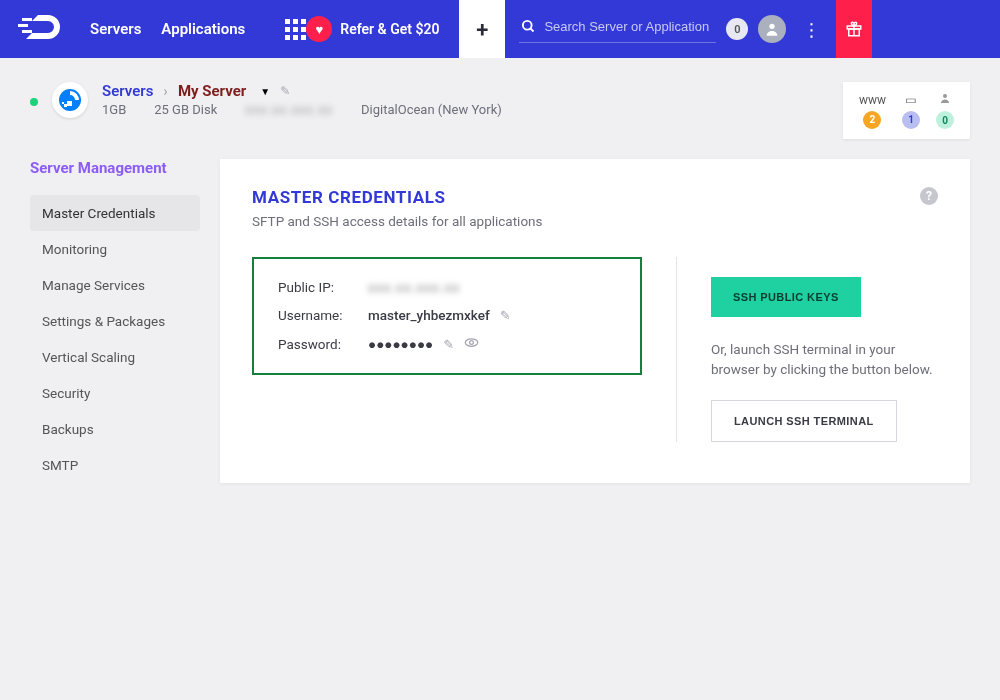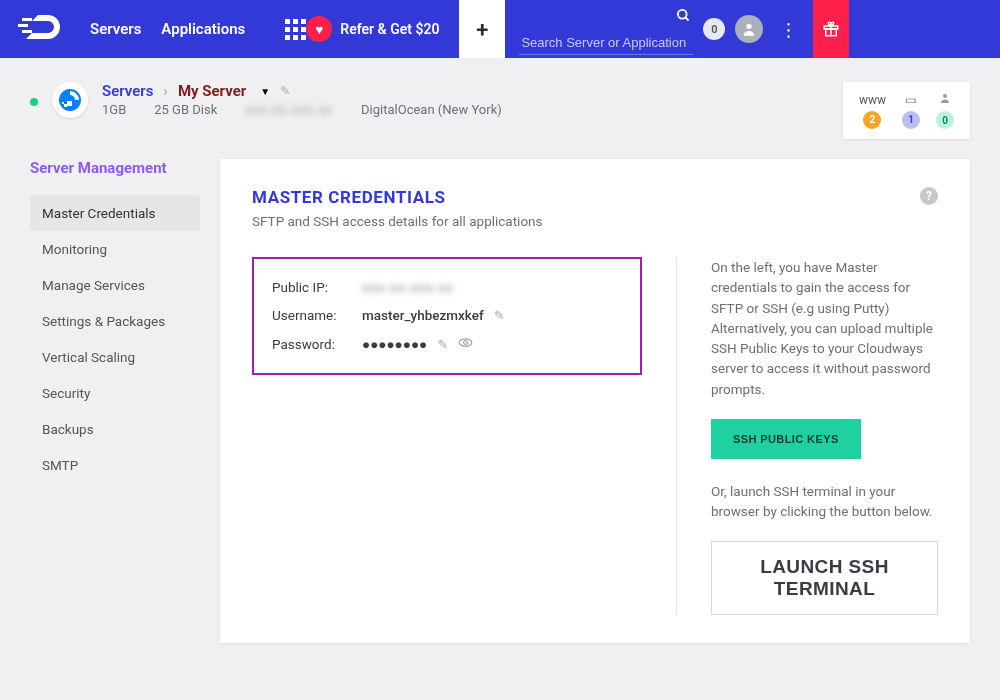--- a/index.html
+++ b/index.html
@@ -8,21 +8,21 @@
   .topbar { height: 58px; background: #3339d6; display: flex; align-items: center; color: #fff; }
   .logo { margin: 0 18px; }
   .topnav { display: flex; gap: 20px; font-weight: 600; font-size: 15px; }
   .topnav-item { cursor: pointer; }
   .grid-icon { margin-left: 40px; display: grid; grid-template-columns: repeat(3,5px); gap: 3px; cursor:pointer; }
   .grid-icon span { width:5px; height:5px; background:#fff; }
   .refer { margin-left: auto; display:flex; align-items:center; gap:8px; font-weight:600; font-size:14px; cursor:pointer; }
   .heart { width:26px; height:26px; border-radius:50%; background:#ff1f4b; display:flex; align-items:center; justify-content:center; font-size:13px;}
   .plusbox { width:46px; height:58px; background:#fff; color:#2b2b38; display:flex; align-items:center; justify-content:center; font-size:22px; font-weight:600; margin-left:20px; cursor:pointer;}
   .searchpanel { flex:1; background:#3339d6; height:58px; display:flex; align-items:center; padding:0 10px 0 14px; gap:10px;}
-  .search-wrap { display:flex; align-items:flex-end; gap:8px; border-bottom:1px solid rgba(255,255,255,.3); padding:4px 2px;flex-direction:column; }
+  .search-wrap { display:flex; align-items:flex-start; gap:8px; border-bottom:1px solid rgba(255,255,255,.3); padding:4px 2px; }
   .search-input { background:transparent; border:none; color:#fff; font-size:13px; width:170px; outline:none;}
   .search-input::placeholder { color:#c8c9f0; }
   .badge-circle { width:22px; height:22px; border-radius:50%; background:#e7e8f2; color:#555; display:flex; align-items:center; justify-content:center; font-size:11px; font-weight:600;}
   .avatar-top { width:28px; height:28px; border-radius:50%; background:#aab0bd; display:flex; align-items:center; justify-content:center;}
   .vdots { color:#fff; font-size:18px; cursor:pointer; padding:0 6px;}
   .giftbox { width:36px; height:58px; background:#ff1f4b; display:flex; align-items:center; justify-content:center; cursor:pointer;}
   
   .crumbrow { padding: 24px 30px 20px 30px; display:flex; align-items:flex-start; gap:14px;}
   .greendot { width:8px; height:8px; border-radius:50%; background:#1fd17a; margin-top:16px;}
   .provider-logo { width:36px; height:36px; border-radius:50%; background:#fff; display:flex; align-items:center; justify-content:center; box-shadow:0 1px 3px rgba(0,0,0,.12);}
@@ -46,32 +46,32 @@
   .sidenav .navitem.active { background:#e6e6e9; color:#333;}
   
   .panel { flex:1; background:#fff; box-shadow:0 1px 4px rgba(0,0,0,.06); padding:28px 32px;}
   .panel h1 { color:#3339d6; font-size:17px; font-weight:700; letter-spacing:.6px;}
   .panel .sub { color:#6e6e7a; font-size:13.5px; margin-top:6px;}
   .helpdot { width:18px;height:18px;border-radius:50%;background:#c6c6ce;color:#fff;font-size:12px;font-weight:700;display:flex;align-items:center;justify-content:center; cursor:pointer;}
   .panelhead { display:flex; justify-content:space-between; align-items:flex-start;}
   
   .cols { display:flex; margin-top:28px; gap:0;}
   .leftcol { width:390px; }
-  .redbox { border:2px solid #a21caf; padding:14px 18px;}
+  .redbox { border:2px solid #15803d; padding:14px 24px;}
   .credrow { display:flex; align-items:center; font-size:13.5px; color:#555; padding:6px 0;}
   .credlabel { width:90px; color:#3b3b46;}
   .credval { color:#3b3b46; font-weight:500;}
   .blurred { filter: blur(3px); letter-spacing:1px; color:#999;}
   .iconbtn { color:#a6a6b0; font-size:13px; margin-left:10px; cursor:pointer;}
   .divider { width:1px; background:#e4e4e8; margin:0 34px;}
   .rightcol { flex:1; }
   .rightcol p { color:#6e6e7a; font-size:13.5px; line-height:1.5;}
   .btn-teal { margin-top:20px; background:#1fd1a0; color:#083e30; font-weight:700; font-size:11px; letter-spacing:.4px; padding:14px 22px; border:none; cursor:pointer;}
   .rightcol .or { margin-top:22px;}
-  .btn-outline { margin-top:20px; background:#fff; border:1px solid #d6d6dc; color:#3b3b46; font-weight:700; font-size:19px; letter-spacing:.4px; padding:14px 22px; cursor:pointer;}
+  .btn-outline { margin-top:20px; background:#fff; border:1px solid #d6d6dc; color:#3b3b46; font-weight:700; font-size:11px; letter-spacing:.4px; padding:14px 22px; cursor:pointer;}
 </style>
 </head>
 <body>
 
 <div class="topbar">
   <div class="logo">
     <svg width="54" height="28" viewBox="0 0 54 28">
         <path d="M30 2a12 12 0 1 1 0 24H8l6-6h16a6 6 0 1 0 0-12H14l6-6H30z" fill="#fff"></path>
         <rect x="0" y="11" width="10" height="3" fill="#fff"></rect>
         <rect x="4" y="5" width="10" height="3" fill="#fff"></rect>
@@ -211,20 +211,19 @@
             <span class="iconbtn">✎</span>
             <span class="iconbtn"><svg width="15" height="15" viewBox="0 0 24 24" fill="none" stroke="#a6a6b0" stroke-width="2">
                   <ellipse cx="12" cy="12" rx="10" ry="6"></ellipse>
                   <circle cx="12" cy="12" r="3"></circle>
                 </svg></span>
           </div>
         </div>
       </div>
       <div class="divider"></div>
       <div class="rightcol">
-        <p>On the left, you have Master credentials to gain the access for SFTP or SSH (e.g using Putty) Alternatively, you can upload multiple SSH Public Keys to your Cloudways server to access it without password prompts.</p>
         <button class="btn-teal">SSH PUBLIC KEYS</button>
         <p class="or">Or, launch SSH terminal in your browser by clicking the button below.</p>
         <button class="btn-outline">LAUNCH SSH TERMINAL</button>
       </div>
     </div>
   </div>
 </div>
 
 </body></html>

